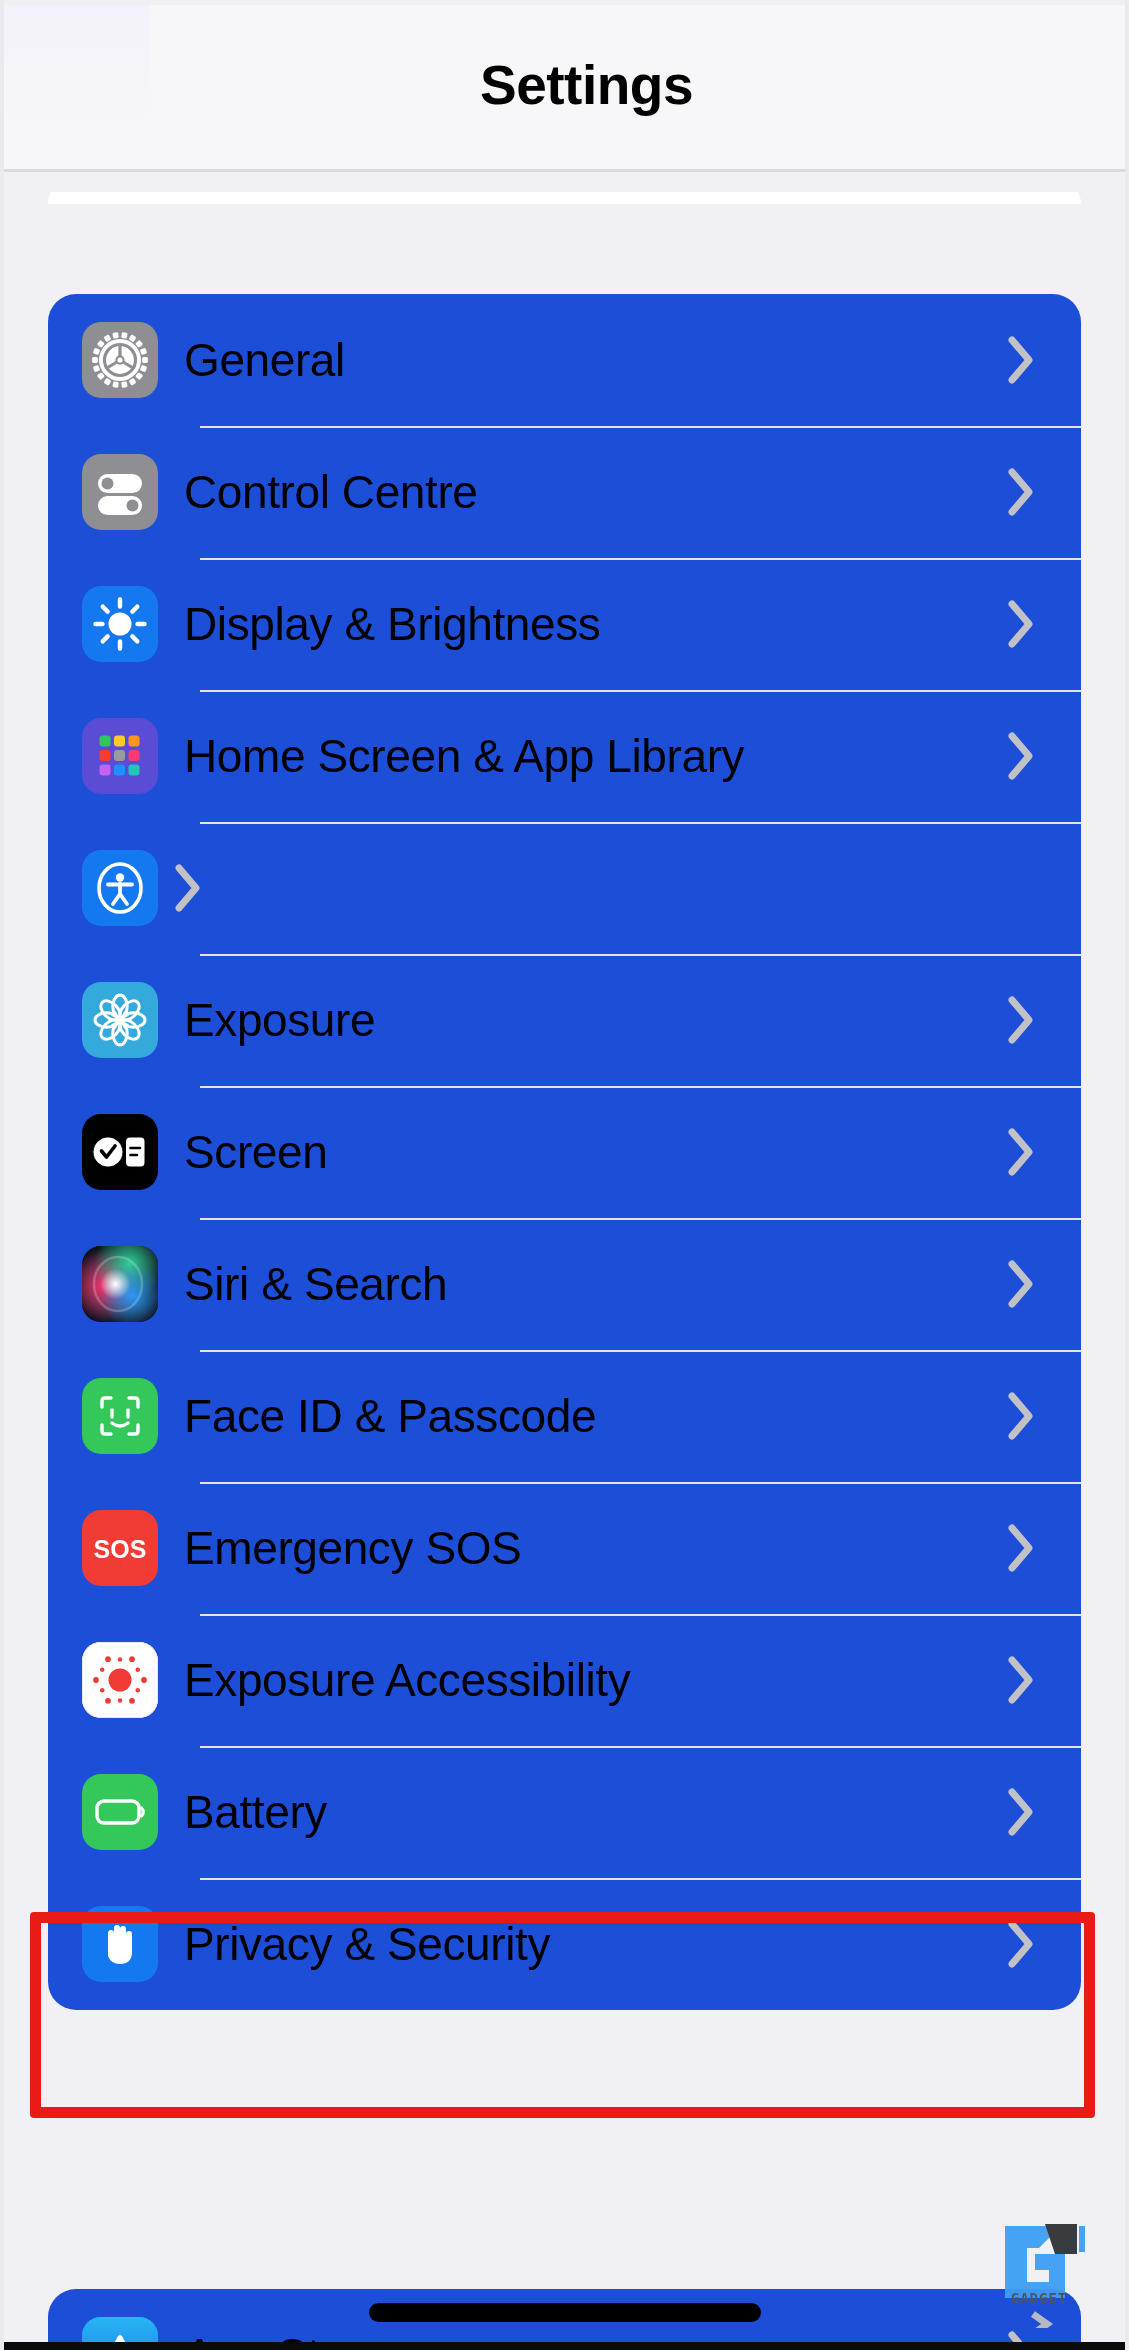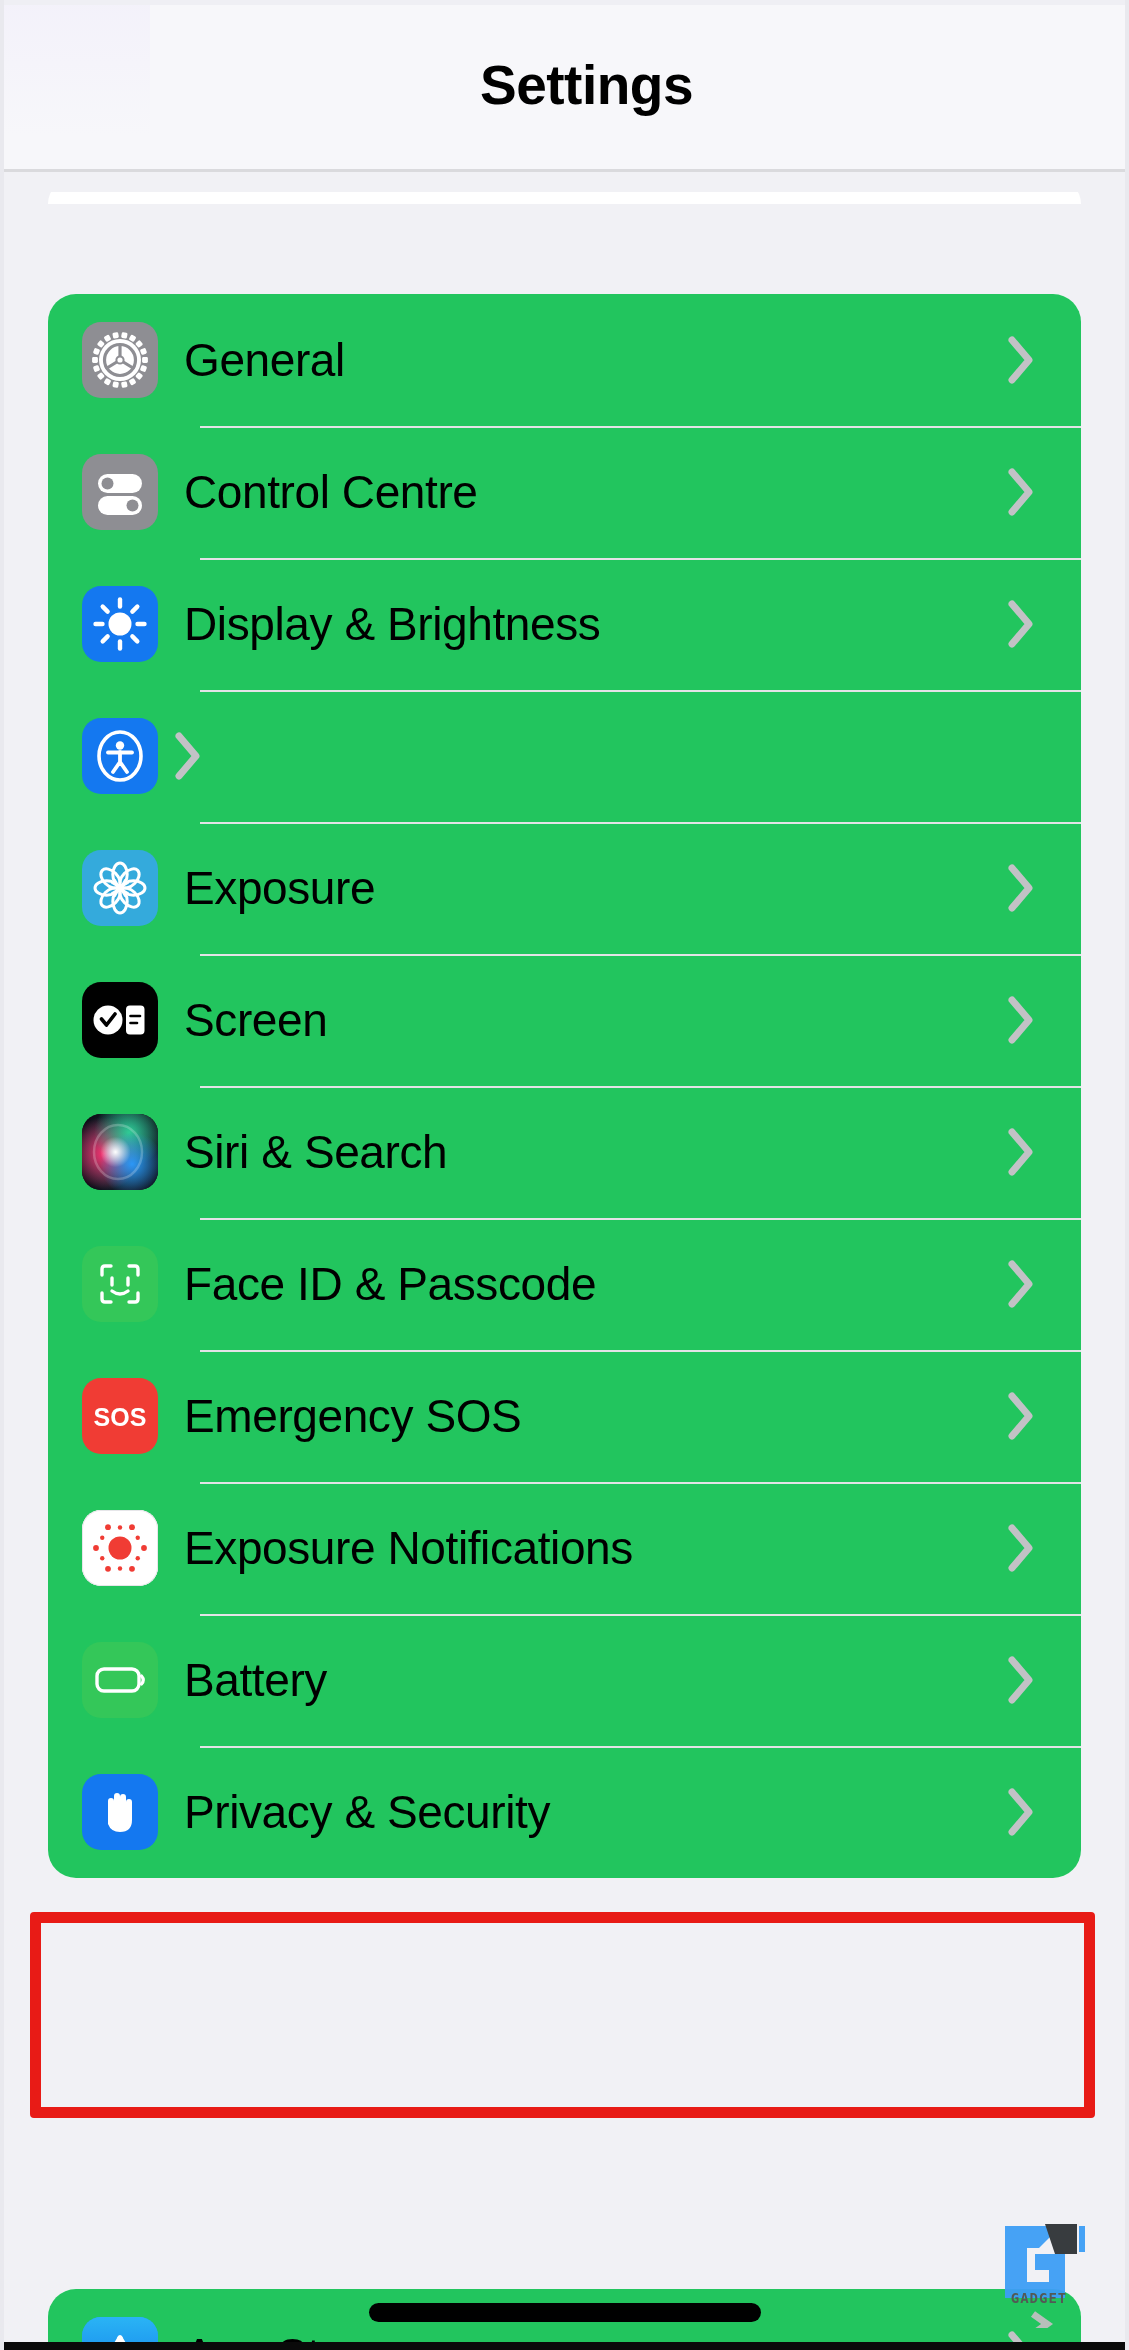--- a/index.html
+++ b/index.html
@@ -94,21 +94,21 @@
     overflow: hidden;
   }
   #group-main { top: 122px; }
   #group-apps { top: 2117px; }
 
   .row {
     position: relative;
     display: flex;
     align-items: center;
     height: 132px;
-    background: #22c55e;
+    background: #1d4ed8;
     padding-left: 34px;
     box-sizing: border-box;
   }
   .row + .row::before {
     content: "";
     position: absolute;
     left: 152px;
     right: 0;
     top: 0;
     height: 2px;
@@ -292,20 +292,41 @@
                 <line x1="38.00" y1="55.50" x2="38.00" y2="62.50"></line>
                 <line x1="25.63" y1="50.37" x2="20.68" y2="55.32"></line>
                 <line x1="20.50" y1="38.00" x2="13.50" y2="38.00"></line>
                 <line x1="25.63" y1="25.63" x2="20.68" y2="20.68"></line>
                 <line x1="38.00" y1="20.50" x2="38.00" y2="13.50"></line>
                 <line x1="50.37" y1="25.63" x2="55.32" y2="20.68"></line>
         </g>
       </svg>
           </div>
           <div class="row-label">Display &amp; Brightness</div>
+          <div class="chevron">
+            <svg width="30" height="52" viewBox="0 0 30 52">
+    <path d="M6 6 L23 26 L6 46" fill="none" stroke="#c2c2c6" stroke-width="7" stroke-linecap="round" stroke-linejoin="round"></path>
+  </svg>
+          </div>
+        </div>
+        <div class="row">
+          <div class="ico" style="background: rgb(91, 76, 214);">
+            <svg width="76" height="76" viewBox="0 0 76 76">
+              <rect x="17.5" y="17.5" width="11" height="11" rx="3" fill="#30c85e"></rect>
+              <rect x="32" y="17.5" width="11" height="11" rx="3" fill="#ffc928"></rect>
+              <rect x="46.5" y="17.5" width="11" height="11" rx="3" fill="#ff9320"></rect>
+              <rect x="17.5" y="32" width="11" height="11" rx="3" fill="#fd3b30"></rect>
+              <rect x="32" y="32" width="11" height="11" rx="3" fill="#9a9aa0"></rect>
+              <rect x="46.5" y="32" width="11" height="11" rx="3" fill="#fd3b6e"></rect>
+              <rect x="17.5" y="46.5" width="11" height="11" rx="3" fill="#c463f0"></rect>
+              <rect x="32" y="46.5" width="11" height="11" rx="3" fill="#1e8fff"></rect>
+              <rect x="46.5" y="46.5" width="11" height="11" rx="3" fill="#1fc7b8"></rect>
+            </svg>
+          </div>
+          <div class="row-label">Home Screen &amp; App Library</div>
           <div class="chevron">
             <svg width="30" height="52" viewBox="0 0 30 52">
     <path d="M6 6 L23 26 L6 46" fill="none" stroke="#c2c2c6" stroke-width="7" stroke-linecap="round" stroke-linejoin="round"></path>
   </svg>
           </div>
         </div>
         <div class="row">
           <div class="ico" style="background: rgb(20, 120, 240);">
             <svg width="76" height="76" viewBox="0 0 76 76">
         <ellipse cx="38" cy="38" rx="21" ry="24" fill="none" stroke="#ffffff" stroke-width="3.6"></ellipse>
@@ -459,21 +480,21 @@
               <circle cx="20.25" cy="48.25" r="2.2" fill="#f03c34"></circle>
               <circle cx="14.00" cy="38.00" r="2.9" fill="#f03c34"></circle>
               <circle cx="20.25" cy="27.75" r="2.2" fill="#f03c34"></circle>
               <circle cx="26.00" cy="17.22" r="2.9" fill="#f03c34"></circle>
               <circle cx="38.00" cy="17.50" r="2.2" fill="#f03c34"></circle>
               <circle cx="50.00" cy="17.22" r="2.9" fill="#f03c34"></circle>
               <circle cx="55.75" cy="27.75" r="2.2" fill="#f03c34"></circle>
         <circle cx="38" cy="38" r="11.5" fill="#f03c34"></circle>
       </svg>
           </div>
-          <div class="row-label">Exposure Notifications</div>
+          <div class="row-label">Exposure Accessibility</div>
           <div class="chevron">
             <svg width="30" height="52" viewBox="0 0 30 52">
     <path d="M6 6 L23 26 L6 46" fill="none" stroke="#c2c2c6" stroke-width="7" stroke-linecap="round" stroke-linejoin="round"></path>
   </svg>
           </div>
         </div>
         <div class="row">
           <div class="ico" style="background: rgb(52, 199, 89);">
             <svg width="76" height="76" viewBox="0 0 76 76">
         <rect x="15" y="27" width="42" height="22" rx="7" fill="none" stroke="#ffffff" stroke-width="3.4"></rect>

